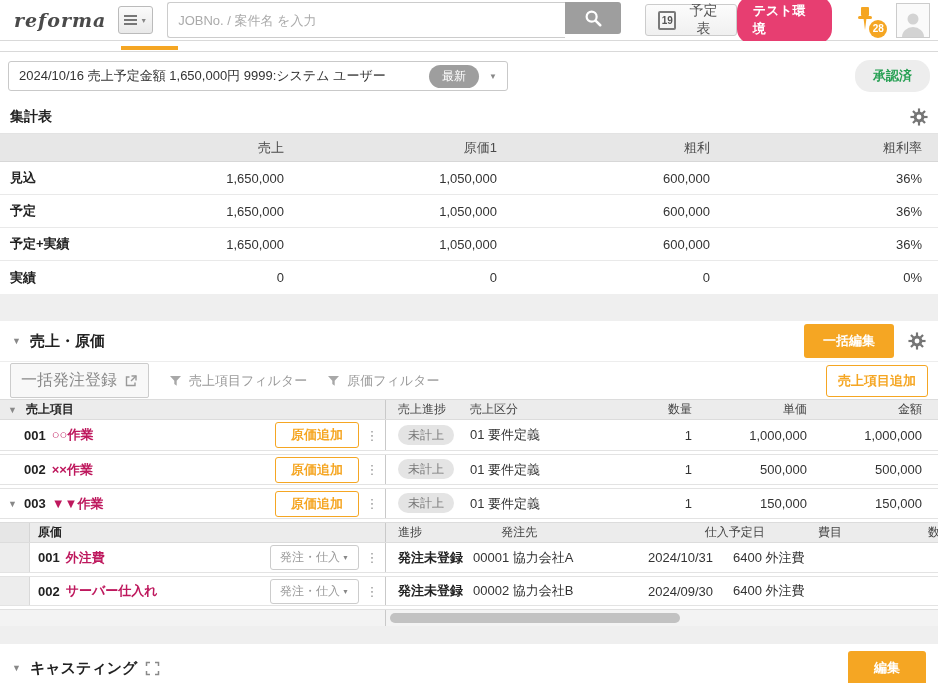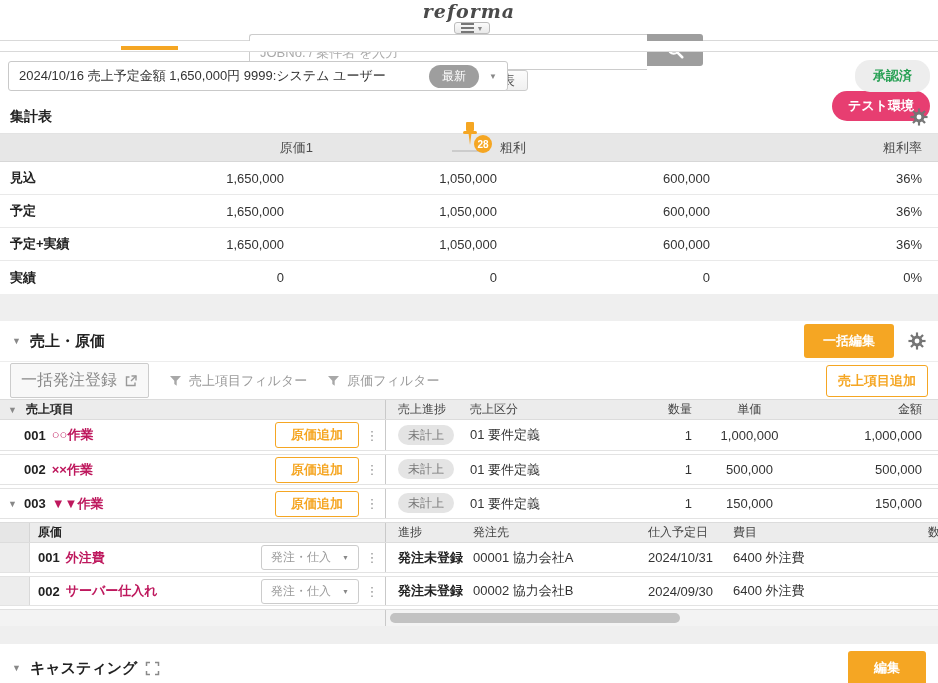--- a/index.html
+++ b/index.html
@@ -4,21 +4,21 @@
 <style>
   * { box-sizing: border-box; margin: 0; padding: 0; }
   body { background:#fff; }
   .page {
     width: 938px; height: 683px; position: relative; overflow: hidden;
     background: #efefef; color:#333;
     font-family: "Liberation Sans", "DejaVu Sans", sans-serif; font-size: 13px;
   }
   
   .top-header { height:41px; background:#fff; border-bottom:1px solid #d9d9d9;
-    display:flex; align-items:center; padding:0 8px;flex-direction:column; }
+    display:flex; align-items:center; padding:0 8px; }
   .logo { font-family:"DejaVu Serif", serif; font-style:italic; font-weight:bold;
     font-size:19px; color:#4a4a4a; letter-spacing:1px; padding:0 6px; }
   .menu-btn { width:36px; height:28px; border:1px solid #bbb; border-radius:3px;
     background:linear-gradient(#fbfbfb,#e9e9e9); display:flex; align-items:center;
     justify-content:center; gap:3px; cursor:pointer; margin-left:6px; }
   .hamburger { display:flex; flex-direction:column; gap:2px; }
   .hamburger i { display:block; width:13px; height:2px; background:#777; }
   .tiny-caret { font-size:7px; color:#888; }
   .search-wrap { display:flex; margin-left:14px; }
   .search-input { width:398px; height:36px; border:1px solid #ccc; border-right:none;
@@ -84,47 +84,47 @@
   .add-sales-btn { margin-left:auto; border:1px solid #f5a623; color:#f5a623; background:#fff;
     font-weight:bold; border-radius:3px; padding:6px 11px; font-size:13px; cursor:pointer; font-family:Liberation Mono, monospace; }
   
   .tbl-head { display:flex; height:21px; background:#ececec; border-top:1px solid #dcdcdc;
     border-bottom:1px solid #dcdcdc; align-items:center; font-size:12px; color:#444; }
   .th-left { flex:0 0 386px; align-self:stretch; border-right:1px solid #c9c9c9;
     display:flex; align-items:center; padding-left:8px; }
   .th-title { font-weight:bold; color:#222; }
   .panel-right { flex:1 1 auto; display:flex; align-items:center; padding-left:12px; min-width:0; }
   .col-prog { flex:0 0 72px; } .col-cat { flex:1 1 auto; }
-  .col-qty { flex:0 0 60px; text-align:right; } .col-unit { flex:0 0 115px; text-align:center; }
+  .col-qty { flex:0 0 60px; text-align:right; } .col-unit { flex:0 0 115px; text-align:right; }
   .col-amt { flex:0 0 115px; text-align:right; padding-right:16px;margin-left:16px; }
   .srow { display:flex; align-items:stretch; height:31px; border-bottom:1px solid #e3e3e3; background:#fff; }
   .srow + .srow, .crow + .crow { margin-top:3px; border-top:1px solid #e3e3e3; }
   .srow-left { flex:0 0 386px; border-right:1px solid #c9c9c9; display:flex; align-items:center; padding-left:8px; }
   .row-tri { width:16px; font-size:9px; color:#888; }
   .item-code { font-weight:bold; color:#222; } .item-name { font-weight:bold; color:#be185d; margin-left:6px; }
   .add-cost-btn { margin-left:auto; border:1px solid #f5a623; color:#f5a623; background:#fff;
     font-weight:bold; border-radius:3px; padding:3px 15px; font-size:13px; cursor:pointer; font-family:inherit; }
   .kebab { width:26px; text-align:center; color:#999; font-size:13px; cursor:pointer; }
   .pill-gray { background:#e4e4e4; color:#787878; border-radius:11px; padding:3px 10px; font-size:12px; }
   
   .crow-head { display:flex; height:21px; margin-top:3px; background:#ececec; border-top:1px solid #dcdcdc;
     border-bottom:1px solid #dcdcdc; align-items:center; font-size:12px; color:#444; }
   .gutter { flex:0 0 30px; align-self:stretch; background:#e6e6e6; border-right:1px solid #d5d5d5; }
   .ch-left { flex:0 0 356px; align-self:stretch; border-right:1px solid #c9c9c9; display:flex;
     align-items:center; padding-left:8px; background:#ececec; }
   .ch-right { flex:1 1 auto; display:flex; align-items:center; padding-left:12px;
-    position:relative; overflow:hidden; min-width:0; }
+    position:relative; overflow:hidden; min-width:0;justify-content:space-between; }
   .ccol-prog { flex:0 0 75px; } .ccol-supplier { flex:0 0 175px; }
   .ccol-date { flex:0 0 85px; } .ccol-exp { flex:0 0 120px; }
   .clipped-col { position:absolute; left:542px; white-space:nowrap; }
   .crow { display:flex; align-items:stretch; height:30px; border-bottom:1px solid #e3e3e3; background:#fff; }
   .crow-left { flex:0 0 356px; border-right:1px solid #c9c9c9; display:flex; align-items:center; padding-left:8px; }
   .crow-gutter { flex:0 0 30px; background:#ededed; border-right:1px solid #d9d9d9; }
   .order-dd { margin-left:auto; border:1px solid #ccc; color:#999; background:#fff; border-radius:3px;
-    padding:3px 9px; font-size:12px; display:flex; align-items:center; gap:11px; cursor:pointer; font-family:inherit; }
+    padding:3px 9px; font-size:12px; display:flex; align-items:center; gap:2px; cursor:pointer; font-family:inherit; }
   .bold-cell { font-weight:bold; color:#222; }
   
   .scroll-row { display:flex; height:17px; margin-top:3px; background:#f3f3f3; border-top:1px solid #e0e0e0; }
   .scroll-left { flex:0 0 386px; border-right:1px solid #c9c9c9; }
   .scroll-right { flex:1 1 auto; position:relative; }
   .scroll-thumb { position:absolute; left:4px; top:3px; width:290px; height:10px;
     background:#c2c2c2; border-radius:5px; cursor:pointer; }
   
   .casting-header { height:48px; display:flex; align-items:center; padding:0 12px; }
   .expand-icon { margin-left:8px; display:flex; cursor:pointer; }
@@ -206,20 +206,21 @@
             <rect x="8.8" y="15.5" width="2.4" height="4" transform="rotate(45 10 10)"></rect>
             <rect x="8.8" y="0.5" width="2.4" height="4" transform="rotate(-45 10 10)"></rect>
             <rect x="8.8" y="15.5" width="2.4" height="4" transform="rotate(-45 10 10)"></rect>
           </g>
           <circle cx="10" cy="10" r="2.7" fill="#fff"></circle>
         </svg>
       </span>
     </div>
     <div class="sum-header">
       <span class="sum-label" style="font-weight:normal;"></span>
+      <span class="sc1">売上</span>
       <span class="sc2">原価1</span>
       <span class="sc3">粗利</span>
       <span class="sc4">粗利率</span>
     </div>
     <div class="sum-row">
       <span class="sum-label">見込</span>
       <span class="sc1">1,650,000</span>
       <span class="sc2">1,050,000</span>
       <span class="sc3">600,000</span>
       <span class="sc4">36%</span>

